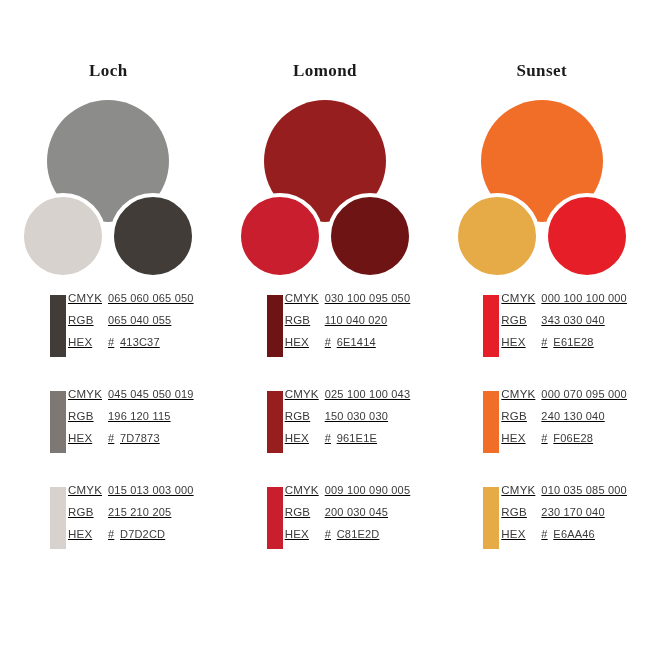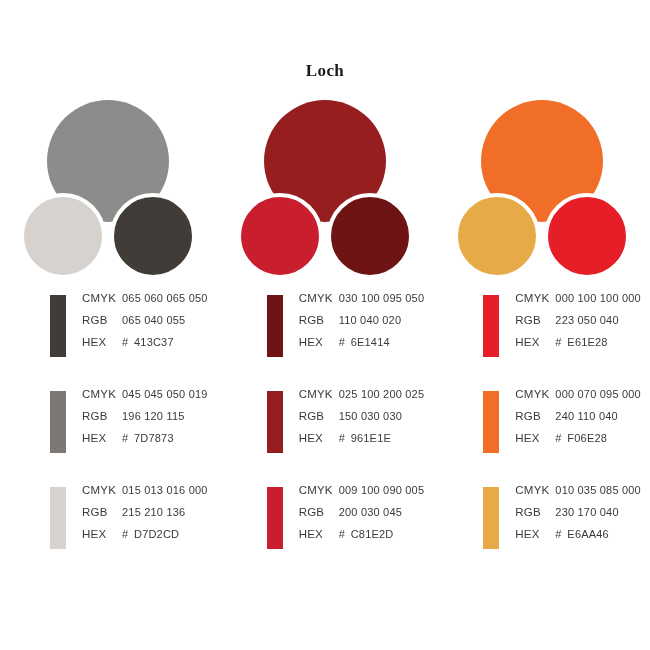--- a/index.html
+++ b/index.html
@@ -106,22 +106,23 @@
     display: flex;
     align-items: flex-start;
   }
   .swatch-bar {
     width: 16px;
     height: 62px;
     flex: 0 0 16px;
     margin-top: 7px;
   }
   .swatch-lines {
-    margin-left: 16px;
+    margin-left: 2px;
     padding-top: 4px;
+    text-decoration: underline;
   }
   .swatch-line {
     display: flex;
     align-items: baseline;
     height: 22px;
     white-space: nowrap;
   }
   .line-label {
     width: 40px;
     flex: 0 0 40px;
@@ -141,20 +142,26 @@
 </style>
 </head>
 <body>
 
 <div class="sheet">
 
   <div class="headings">
     <div class="heading-cell">
       <div class="palette-title">Loch</div>
     </div>
+    <div class="heading-cell">
+      <div class="palette-title">Lomond</div>
+    </div>
+    <div class="heading-cell">
+      <div class="palette-title">Sunset</div>
+    </div>
   </div>
 
   <div class="clusters">
 
     <div class="cluster-cell">
       <div class="cluster">
         <div class="circle circle-main" style="background: rgb(140, 140, 138);"></div>
         <div class="circle circle-small circle-left" style="background: rgb(215, 210, 205);"></div>
         <div class="circle circle-small circle-right" style="background: rgb(65, 60, 55);"></div>
       </div>
@@ -215,25 +222,25 @@
             <span class="line-value hash">#</span>
             <span class="line-value">7D7873</span>
           </div>
         </div>
       </div>
       <div class="swatch-block">
         <div class="swatch-bar" style="background: rgb(215, 210, 205);"></div>
         <div class="swatch-lines">
           <div class="swatch-line">
             <span class="line-label">CMYK</span>
-            <span class="line-value">015 013 016 000</span>
-          </div>
-          <div class="swatch-line">
-            <span class="line-label">RGB</span>
-            <span class="line-value">215 210 136</span>
+            <span class="line-value">015 013 003 000</span>
+          </div>
+          <div class="swatch-line">
+            <span class="line-label">RGB</span>
+            <span class="line-value">215 210 205</span>
           </div>
           <div class="swatch-line">
             <span class="line-label">HEX</span>
             <span class="line-value hash">#</span>
             <span class="line-value">D7D2CD</span>
           </div>
         </div>
       </div>
     </div>
 
@@ -254,21 +261,21 @@
             <span class="line-value hash">#</span>
             <span class="line-value">6E1414</span>
           </div>
         </div>
       </div>
       <div class="swatch-block">
         <div class="swatch-bar" style="background: rgb(150, 30, 30);"></div>
         <div class="swatch-lines">
           <div class="swatch-line">
             <span class="line-label">CMYK</span>
-            <span class="line-value">025 100 200 025</span>
+            <span class="line-value">025 100 100 043</span>
           </div>
           <div class="swatch-line">
             <span class="line-label">RGB</span>
             <span class="line-value">150 030 030</span>
           </div>
           <div class="swatch-line">
             <span class="line-label">HEX</span>
             <span class="line-value hash">#</span>
             <span class="line-value">961E1E</span>
           </div>
@@ -297,39 +304,39 @@
     <div class="swatch-col">
       <div class="swatch-block">
         <div class="swatch-bar" style="background: rgb(230, 30, 40);"></div>
         <div class="swatch-lines">
           <div class="swatch-line">
             <span class="line-label">CMYK</span>
             <span class="line-value">000 100 100 000</span>
           </div>
           <div class="swatch-line">
             <span class="line-label">RGB</span>
-            <span class="line-value">223 050 040</span>
+            <span class="line-value">343 030 040</span>
           </div>
           <div class="swatch-line">
             <span class="line-label">HEX</span>
             <span class="line-value hash">#</span>
             <span class="line-value">E61E28</span>
           </div>
         </div>
       </div>
       <div class="swatch-block">
         <div class="swatch-bar" style="background: rgb(240, 110, 40);"></div>
         <div class="swatch-lines">
           <div class="swatch-line">
             <span class="line-label">CMYK</span>
             <span class="line-value">000 070 095 000</span>
           </div>
           <div class="swatch-line">
             <span class="line-label">RGB</span>
-            <span class="line-value">240 110 040</span>
+            <span class="line-value">240 130 040</span>
           </div>
           <div class="swatch-line">
             <span class="line-label">HEX</span>
             <span class="line-value hash">#</span>
             <span class="line-value">F06E28</span>
           </div>
         </div>
       </div>
       <div class="swatch-block">
         <div class="swatch-bar" style="background: rgb(230, 170, 70);"></div>

